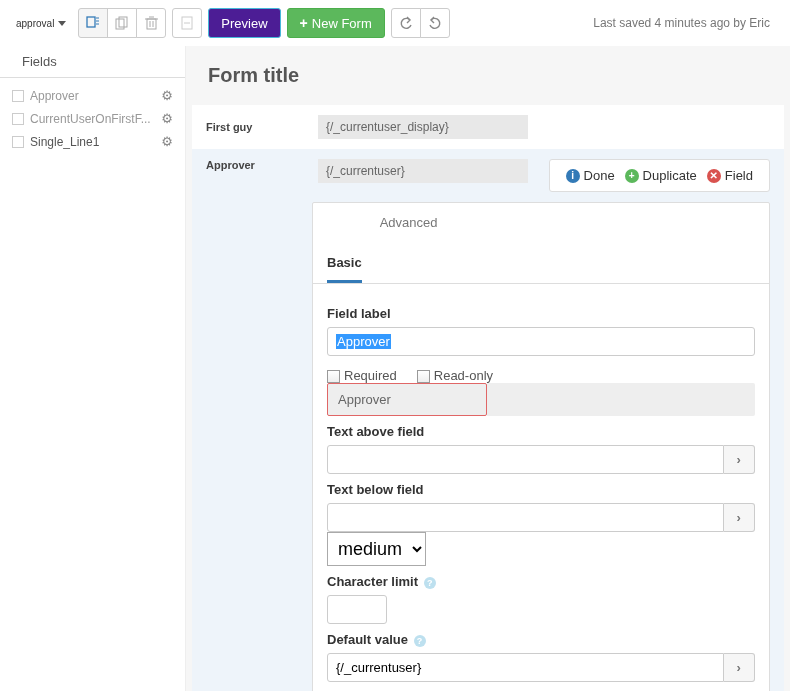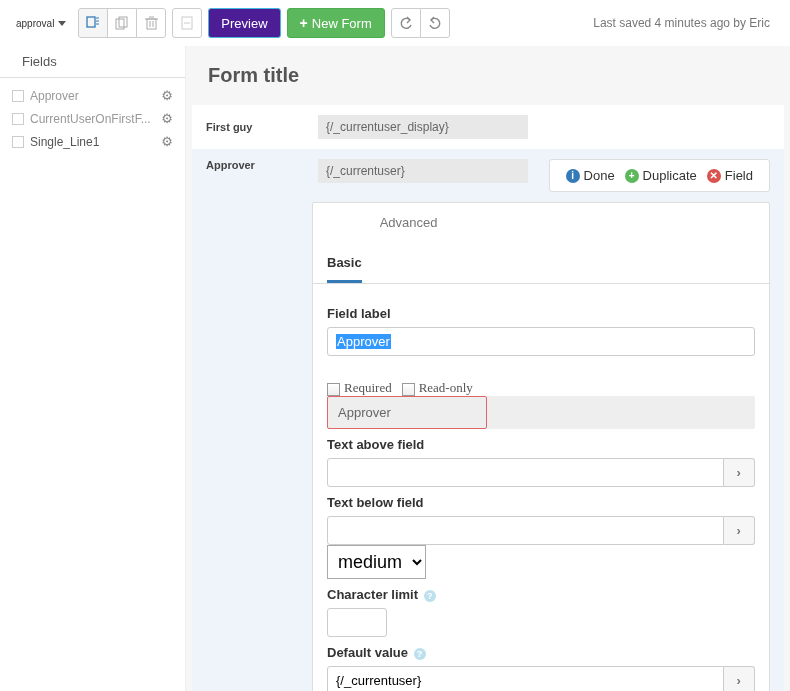--- a/index.html
+++ b/index.html
@@ -51,21 +51,21 @@
   
   .settings-wrap { background:#eef4fa; padding: 0 14px 14px 120px; }
   .settings { border:1px solid #ddd; background:#fff; border-radius:2px; }
   .stabs { display:flex; border-bottom:1px solid #ddd; padding: 12px 14px 0 14px; gap:18px; }
   .stab { padding-bottom:10px; font-size:13px; color:#777; cursor:pointer; }
   .stab.active { color:#333; font-weight:bold; border-bottom:3px solid #337ab7;margin-top:40px; }
   .panel-body { padding: 14px; }
   .lbl { font-weight:bold; font-size:13px; margin: 8px 0 6px; display:block; color:#333; }
   .txt-input { width:100%; padding:6px 8px; border:1px solid #ccc; border-radius:3px; font-size:13px; }
   .sel-text { background:#3399ff; color:#fff; padding:0 1px; }
-  .chk-row { display:flex; gap:10px; margin-top:24px; font-size:13px; color:#555;font-family:Liberation Serif, serif; }
+  .chk-row { display:flex; gap:20px; margin-top:12px; font-size:13px; color:#555; }
   .chk { width:13px; height:13px; border:1px solid #999; display:inline-block; vertical-align:middle; margin-right:4px; background:linear-gradient(#fff,#eee); }
   .var-disp { background:#eee; padding:8px 10px; font-size:13px; color:#666; border-radius:2px; }
   .var-disp.hl { border:1px solid #e06666; width:160px; display:inline-block; }
   .input-group { display:flex; }
   .input-group .txt-input { border-top-right-radius:0; border-bottom-right-radius:0; }
   .input-addon { width:34px; border:1px solid #ccc; border-left:none; border-top-right-radius:3px; border-bottom-right-radius:3px; display:flex; align-items:center; justify-content:center; background:#f6f6f6; cursor:pointer; color:#777; font-weight:bold; }
   .sel { padding:5px 6px; border:1px solid #aaa; font-size:18px; background:#fff; }
   .small-input { width:60px; padding:6px 8px; border:1px solid #ccc; border-radius:3px; }
   svg { display:block; }
 </style>

